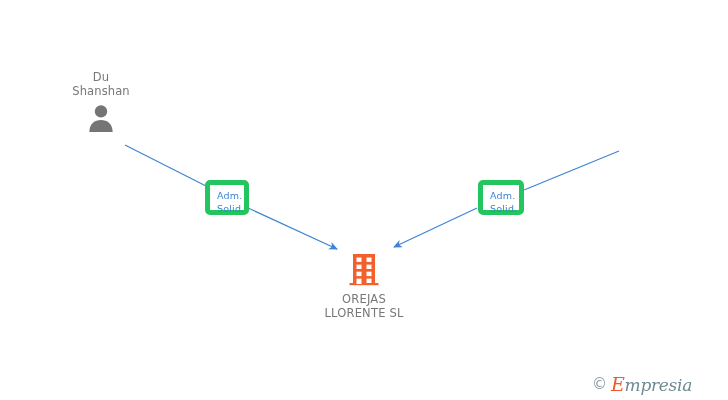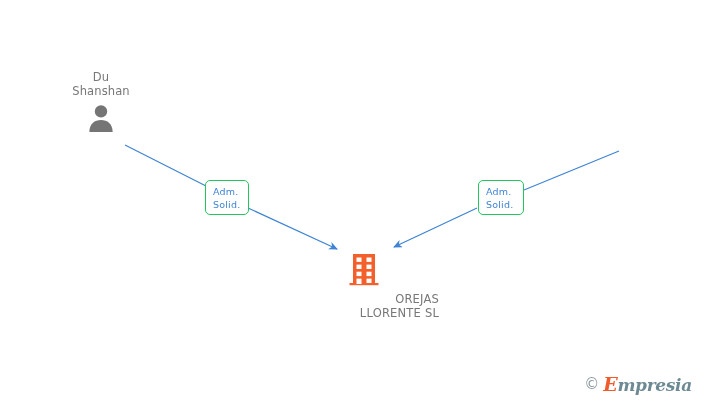--- a/index.html
+++ b/index.html
@@ -66,21 +66,21 @@
     color: #777777;
     white-space: pre-line;
     letter-spacing: 0.2px;
   }
 
   
   .edge-label {
     position: absolute;
     box-sizing: border-box;
     background: #ffffff;
-    border: 1px solid #22c55e;
+    border: 5px solid #22c55e;
     border-radius: 5px;
     color: #3f84d4;
     font-size: 9.5px;
     line-height: 13px;
     padding: 4px 6px 4px 7px;
     text-align: left;
     white-space: pre-line;
     letter-spacing: 0.2px;
   }
 
@@ -99,21 +99,20 @@
     color: #8c9aa0;
     line-height: 1;
   }
   .wm-text {
     font-family: "DejaVu Serif", "Liberation Serif", serif;
     font-style: italic;
     font-size: 17px;
     line-height: 1;
     color: #6d8a94;
     letter-spacing: -0.3px;
-    font-weight: bold;
   }
   .wm-text .wm-cap {
     color: #f15a29;
     font-size: 19px;
   }
 </style>
 </head>
 <body>
 
 <div id="canvas">
@@ -137,21 +136,21 @@
   <div class="person-node" style="left:41px; top:70px;">
     <div class="person-name">Du
 Shanshan</div>
     <svg class="person-avatar" viewBox="0 0 32 32" xmlns="http://www.w3.org/2000/svg">
       <circle cx="16" cy="10" r="6.6" fill="#757575"></circle>
       <path d="M3.6 32 C3.6 23.2 9.2 19.2 16 19.2 C22.8 19.2 28.4 23.2 28.4 32 Z" fill="#757575"></path>
     </svg>
   </div>
 
 
-  <div class="company-node" style="left:289px; top:254px;text-align:right;">
+  <div class="company-node" style="left:289px; top:254px;">
     <svg class="company-icon" viewBox="0 0 30 32" xmlns="http://www.w3.org/2000/svg">
       <rect x="4" y="0" width="22" height="30" fill="#f4602c"></rect>
       <rect x="0.5" y="29" width="29" height="2.2" fill="#f4602c"></rect>
       <rect x="7.5" y="3.5" width="5" height="4.4" fill="#ffffff"></rect>
       <rect x="17.5" y="3.5" width="5" height="4.4" fill="#ffffff"></rect>
       <rect x="7.5" y="10.6" width="5" height="4.4" fill="#ffffff"></rect>
       <rect x="17.5" y="10.6" width="5" height="4.4" fill="#ffffff"></rect>
       <rect x="7.5" y="17.7" width="5" height="4.4" fill="#ffffff"></rect>
       <rect x="17.5" y="17.7" width="5" height="4.4" fill="#ffffff"></rect>
       <rect x="7.5" y="24.6" width="5" height="5.4" fill="#ffffff"></rect>

